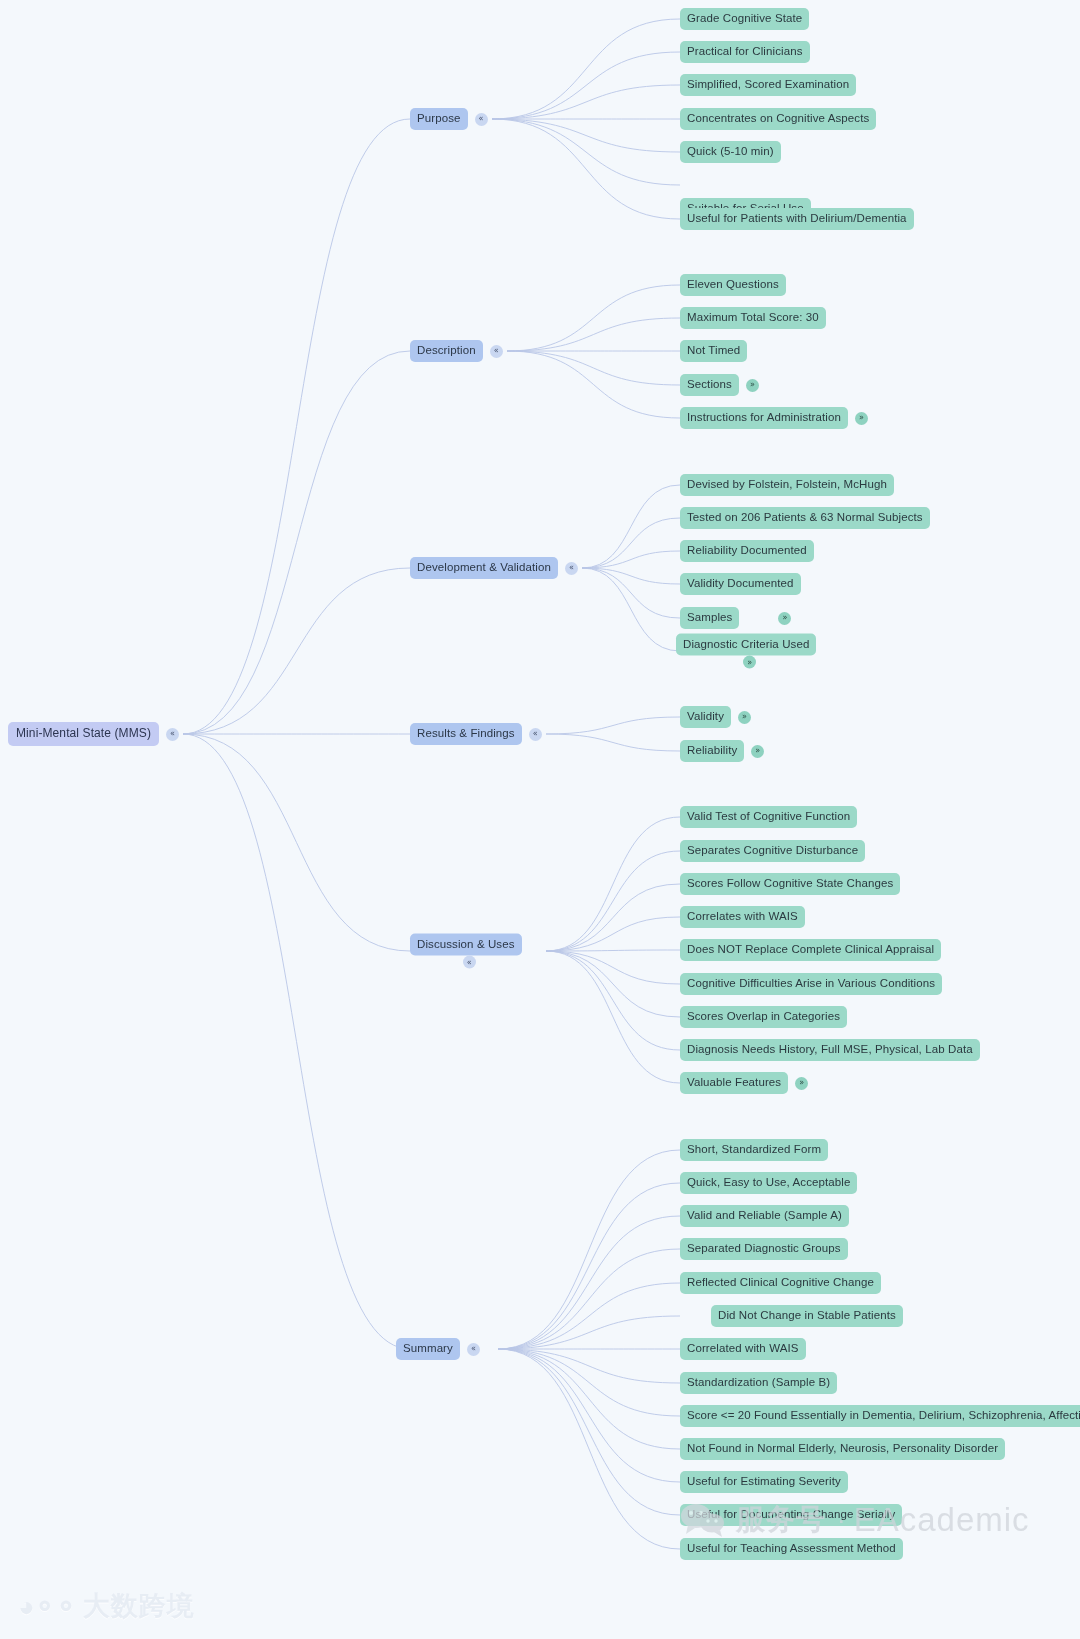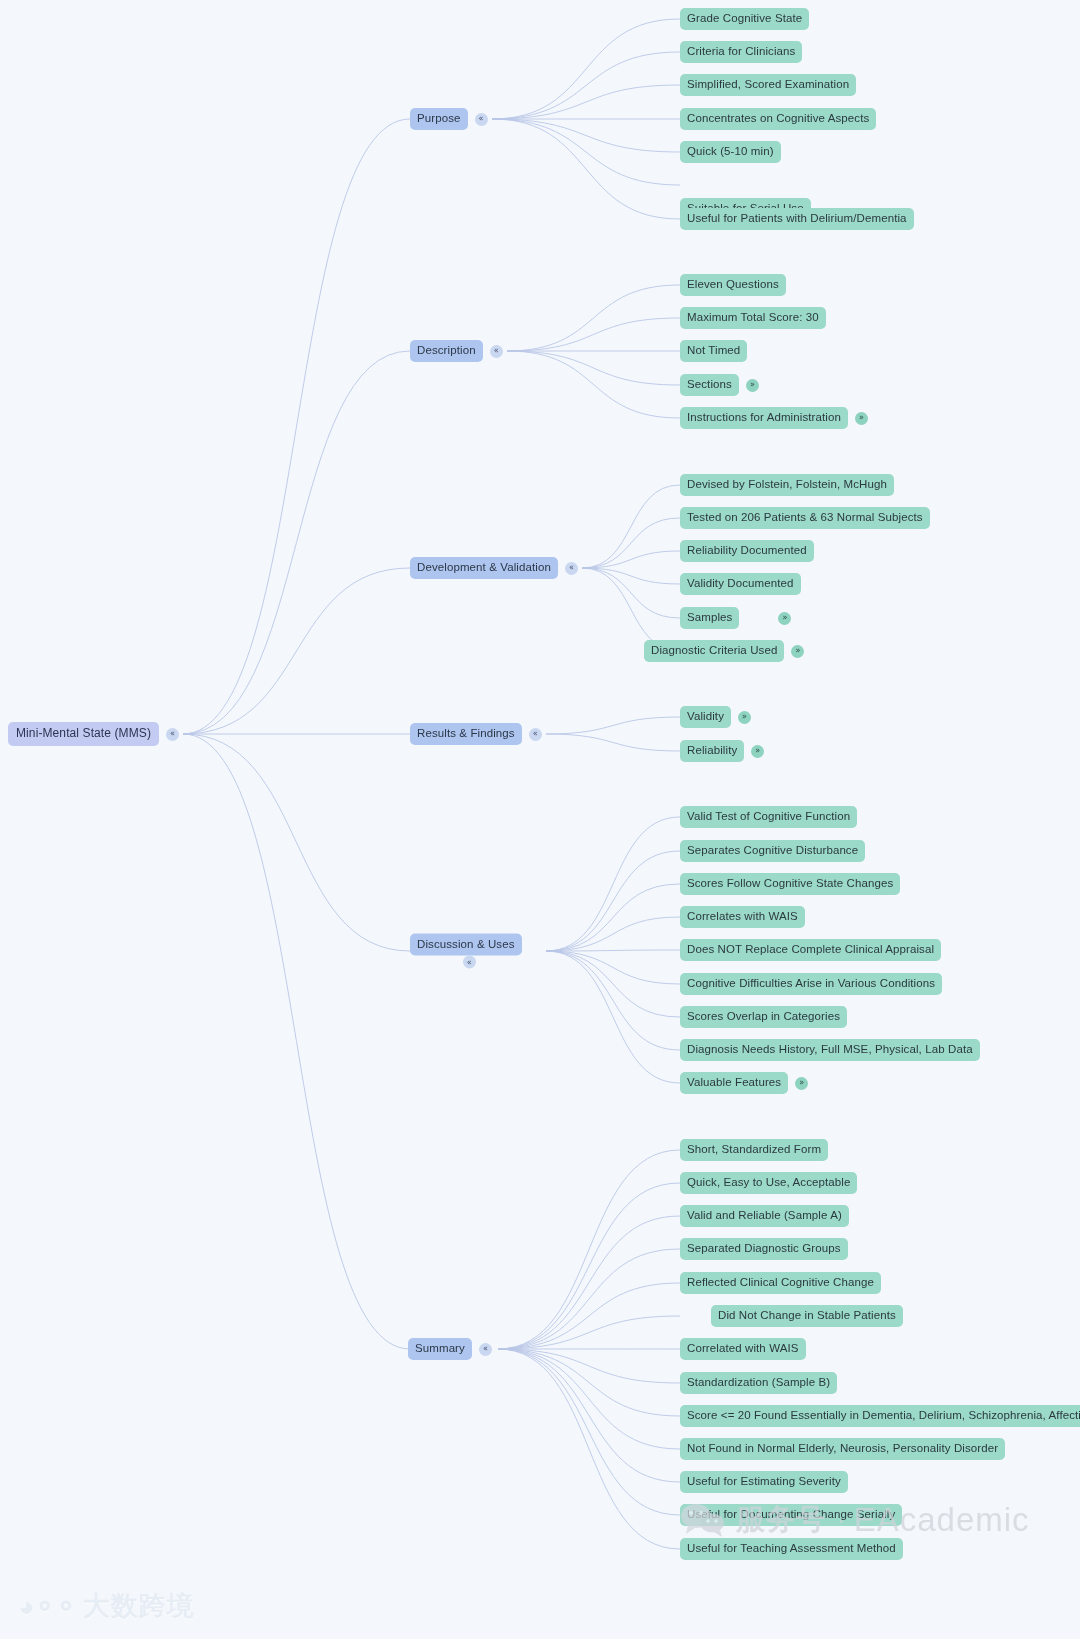--- a/index.html
+++ b/index.html
@@ -180,21 +180,21 @@
         <span class="toggle toggle-collapse">«</span>
       </div>
       <div class="node" style="left: 410px; top: 119px;">
         <span class="chip chip-branch">Purpose</span>
         <span class="toggle toggle-collapse">«</span>
       </div>
       <div class="node" style="left: 680px; top: 19px; border-radius: 8px;">
         <span class="chip chip-leaf">Grade Cognitive State</span>
       </div>
       <div class="node" style="left: 680px; top: 52px;">
-        <span class="chip chip-leaf">Criteria for Clinicians</span>
+        <span class="chip chip-leaf">Practical for Clinicians</span>
       </div>
       <div class="node" style="left: 680px; top: 85px;">
         <span class="chip chip-leaf">Simplified, Scored Examination</span>
       </div>
       <div class="node" style="left: 680px; top: 119px;">
         <span class="chip chip-leaf">Concentrates on Cognitive Aspects</span>
       </div>
       <div class="node" style="left: 680px; top: 152px;">
         <span class="chip chip-leaf">Quick (5-10 min)</span>
       </div>
@@ -238,21 +238,21 @@
       <div class="node" style="left: 680px; top: 551px;">
         <span class="chip chip-leaf">Reliability Documented</span>
       </div>
       <div class="node" style="left: 680px; top: 584px;">
         <span class="chip chip-leaf">Validity Documented</span>
       </div>
       <div class="node" style="left: 680px; top: 618px; gap: 32px;">
         <span class="chip chip-leaf">Samples</span>
         <span class="toggle toggle-expand">»</span>
       </div>
-      <div class="node" style="left: 644px; top: 651px;">
+      <div class="node" style="left: 676px; top: 651px; flex-direction: column;">
         <span class="chip chip-leaf">Diagnostic Criteria Used</span>
         <span class="toggle toggle-expand">»</span>
       </div>
       <div class="node" style="left: 410px; top: 734px;">
         <span class="chip chip-branch">Results &amp; Findings</span>
         <span class="toggle toggle-collapse">«</span>
       </div>
       <div class="node" style="left: 680px; top: 717px;">
         <span class="chip chip-leaf">Validity</span>
         <span class="toggle toggle-expand">»</span>
@@ -286,21 +286,21 @@
       <div class="node" style="left: 680px; top: 1017px;">
         <span class="chip chip-leaf">Scores Overlap in Categories</span>
       </div>
       <div class="node" style="left: 680px; top: 1050px;">
         <span class="chip chip-leaf">Diagnosis Needs History, Full MSE, Physical, Lab Data</span>
       </div>
       <div class="node" style="left: 680px; top: 1083px;">
         <span class="chip chip-leaf">Valuable Features</span>
         <span class="toggle toggle-expand">»</span>
       </div>
-      <div class="node" style="left: 408px; top: 1349px;">
+      <div class="node" style="left: 396px; top: 1349px;">
         <span class="chip chip-branch">Summary</span>
         <span class="toggle toggle-collapse">«</span>
       </div>
       <div class="node" style="left: 680px; top: 1150px;">
         <span class="chip chip-leaf">Short, Standardized Form</span>
       </div>
       <div class="node" style="left: 680px; top: 1183px;">
         <span class="chip chip-leaf">Quick, Easy to Use, Acceptable</span>
       </div>
       <div class="node" style="left: 680px; top: 1216px;">

